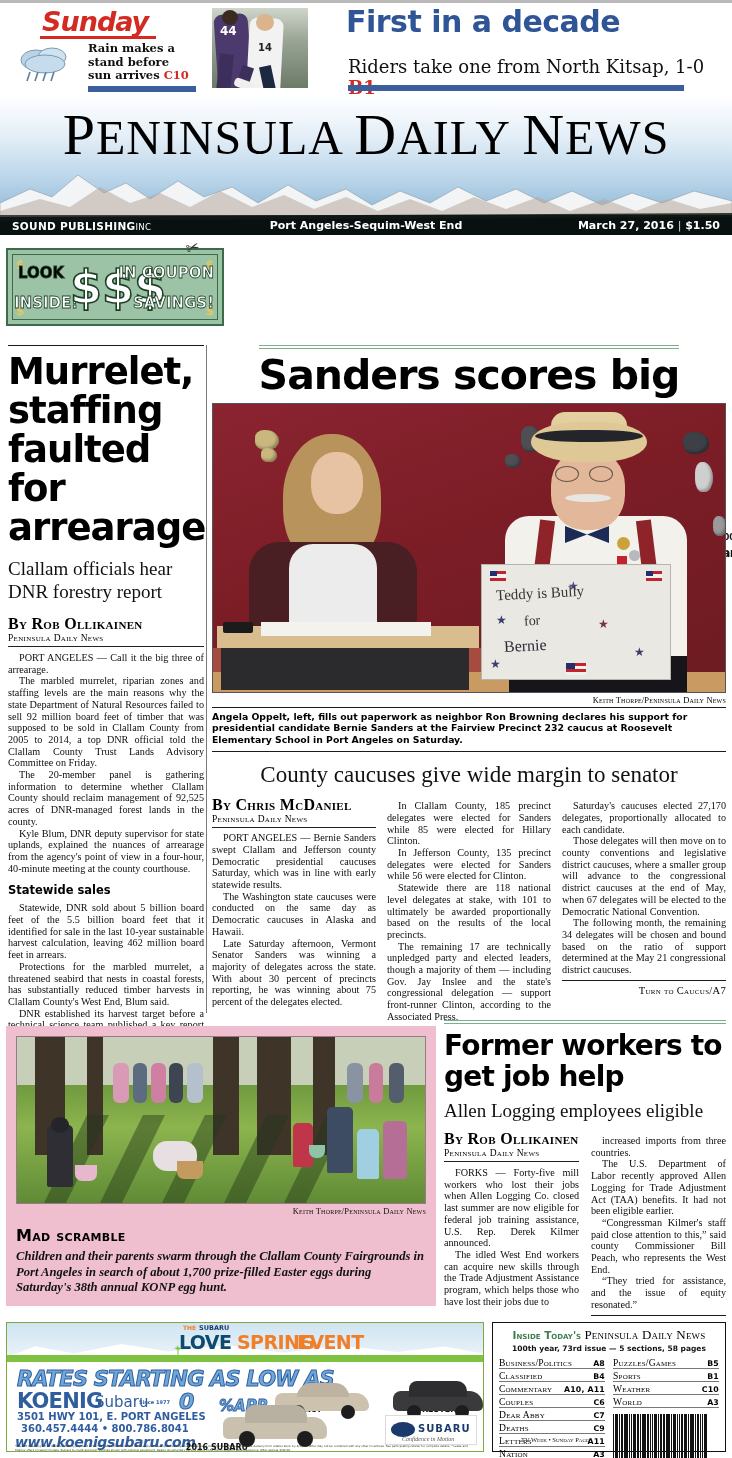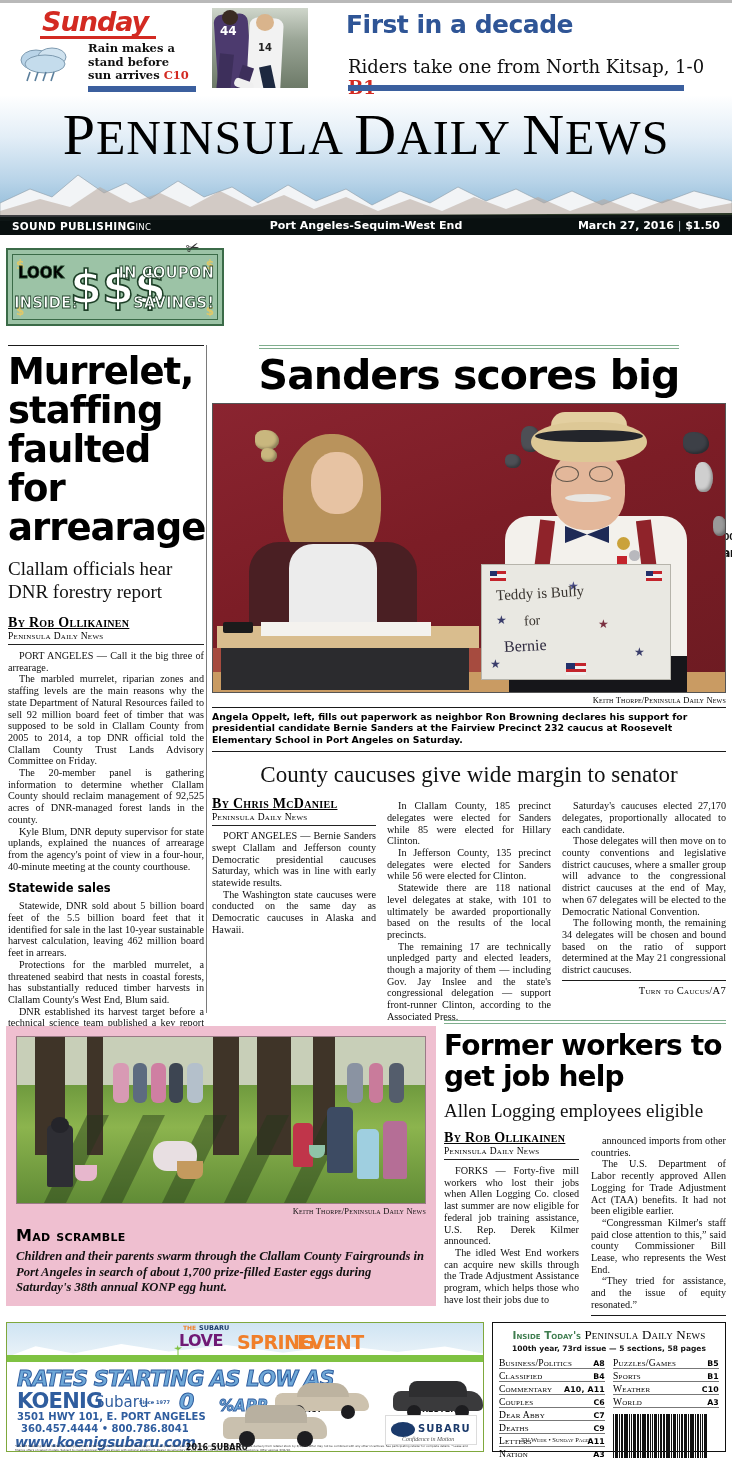--- a/index.html
+++ b/index.html
@@ -42,23 +42,23 @@
   .sp-p2 { position:absolute; left:36px; top:10px; width:34px; height:74px; background:#f2f2f2; border-radius:8px 8px 0 0; transform:rotate(3deg); }
   .sp-p2h{ position:absolute; left:44px; top:6px; width:18px; height:17px; background:#d9b48c; border-radius:50%; }
   .sp-p1h{ position:absolute; left:10px; top:2px; width:16px; height:15px; background:#3a2b22; border-radius:50%; }
   .sp-num1 { position:absolute; left:8px; top:16px; color:#fff; font-size:12px; font-weight:bold; font-family:"DejaVu Sans",sans-serif; }
   .sp-num2 { position:absolute; left:46px; top:34px; color:#222; font-size:10px; font-weight:bold; font-family:"DejaVu Sans",sans-serif; }
   .sp-leg1{ position:absolute; left:26px; top:58px; width:12px; height:28px; background:#3d2f5b; transform:rotate(18deg);}
   .sp-leg2{ position:absolute; left:50px; top:58px; width:12px; height:30px; background:#1d2940; transform:rotate(-12deg);}
   .sp-shoe{ position:absolute; left:22px; top:72px; width:20px; height:9px; background:#efefef; border-radius:4px; transform:rotate(20deg);}
 
   .sports-kicker {
-    position:absolute; left:346px; top:10px;
+    position:absolute; left:346px; top:4px;
     font-family:"DejaVu Sans", sans-serif; font-weight:bold;
-    font-size:25px; color:#2f5596; letter-spacing:-0.5px;
+    font-size:30px; color:#2f5596; letter-spacing:-0.5px;
   }
   .sports-sub {
     position:absolute; left:348px; top:56px;
     font-family:"DejaVu Serif", serif; font-size:18px; color:#111;
   }
   .sports-sub .pg { color:#d32a22; font-weight:bold; }
   .sports-bar { position:absolute; left:348px; top:85px; width:336px; height:6px; background:#3b5f9e; }
 
   
   .masthead { position:absolute; left:0; top:95px; width:732px; height:140px; overflow:hidden; }
@@ -199,23 +199,22 @@
   .hl-main {
     font-family:"DejaVu Sans", sans-serif; font-weight:bold;
     font-size:37px; line-height:39px; color:#000; letter-spacing:-1px;
   }
   .hl-deck {
     margin-top:10px; font-family:"Liberation Serif", serif;
     font-size:19px; line-height:23px; color:#111;
   }
   .byline {
     margin-top:12px; font-family:"Liberation Serif", serif;
-    font-variant:small-caps; font-size:14px; font-weight:bold; color:#000;
+    font-variant:small-caps; font-size:16px; font-weight:bold; color:#000;
     letter-spacing:0.3px;
-    text-decoration:underline;
   }
   .byline-pub {
     font-family:"Liberation Serif", serif; font-variant:small-caps;
     font-size:9.5px; color:#000; letter-spacing:0.3px;
   }
   .byline-rule { margin-top:3px; border-top:1px solid #222; }
   .body-text {
     margin-top:5px; font-family:"Liberation Serif", serif;
     font-size:10.2px; line-height:11.7px; color:#0d0d0d;
     text-align:justify;
@@ -353,21 +352,21 @@
   
   .subaru-ad {
     position:absolute; left:6px; top:1322px; width:478px; height:130px;
     border:1px solid #7fa83d; background:#fff; overflow:hidden;
   }
   .sa-top { position:absolute; left:0; top:0; width:100%; height:32px; background:linear-gradient(#cfe4f3,#e9f2f8); }
   .sa-hills { position:absolute; left:0; top:16px; width:100%; height:18px; background:#ffffff; clip-path:polygon(0 100%,6% 40%,14% 80%,24% 28%,34% 70%,46% 34%,58% 76%,70% 36%,82% 72%,92% 42%,100% 80%,100% 100%); }
   .sa-greenbar { position:absolute; left:0; top:32px; width:100%; height:7px; background:#7fc242; }
   .sa-the { position:absolute; left:176px; top:1px; font-family:"DejaVu Sans",sans-serif; font-weight:bold; font-size:6px; color:#f07f2a; }
   .sa-subaru { position:absolute; left:192px; top:1px; font-family:"DejaVu Sans",sans-serif; font-weight:bold; font-size:6.5px; color:#1b3a6b; }
-  .sa-love { position:absolute; left:172px; top:8px; font-family:"DejaVu Sans",sans-serif; font-weight:bold; font-size:16px; color:#701a75; letter-spacing:-0.6px; }
+  .sa-love { position:absolute; left:172px; top:8px; font-family:"DejaVu Sans",sans-serif; font-weight:bold; font-size:19px; color:#0c4a6e; letter-spacing:-0.6px; }
   .sa-spring { position:absolute; left:230px; top:8px; font-family:"DejaVu Sans",sans-serif; font-weight:bold; font-size:19px; color:#f07f2a; letter-spacing:-0.6px; }
   .sa-event { position:absolute; left:290px; top:8px; font-family:"DejaVu Sans",sans-serif; font-weight:bold; font-size:19px; color:#f07f2a; letter-spacing:-0.6px; }
   .sa-sprout { position:absolute; left:166px; top:22px; width:10px; height:12px; background:#7fc242; clip-path:polygon(45% 100%,45% 40%,10% 25%,40% 20%,45% 0,55% 20%,90% 18%,55% 42%,55% 100%); }
   .sa-rates { position:absolute; left:10px; top:44px; font-family:"DejaVu Sans",sans-serif; font-weight:bold; font-style:italic; font-size:21px; color:#6fa8d8; -webkit-text-stroke:1px #2f5d9e; letter-spacing:-0.8px; white-space:nowrap;}
   .sa-koenig { position:absolute; left:10px; top:66px; font-family:"DejaVu Sans",sans-serif; font-weight:bold; font-size:21px; color:#2f5d9e; letter-spacing:-0.8px; }
   .sa-ksub { position:absolute; left:88px; top:70px; font-family:"DejaVu Sans",sans-serif; font-size:15px; color:#2f5d9e; }
   .sa-since { position:absolute; left:132px; top:76px; font-family:"DejaVu Sans",sans-serif; font-weight:bold; font-size:5px; color:#2f5d9e; }
   .sa-addr { position:absolute; left:10px; top:88px; font-family:"DejaVu Sans",sans-serif; font-weight:bold; font-size:10px; color:#2f5d9e; }
   .sa-phone { position:absolute; left:14px; top:100px; font-family:"DejaVu Sans",sans-serif; font-weight:bold; font-size:10px; color:#2f5d9e; }
   .sa-url { position:absolute; left:8px; top:111px; font-family:"DejaVu Sans",sans-serif; font-weight:bold; font-style:italic; font-size:14px; color:#2f5d9e; letter-spacing:-0.4px;}
@@ -639,20 +638,21 @@
     <div class="pkg-deck">County caucuses give wide margin to senator</div>
 
     <div class="three-col">
       <div class="tc">
         <div class="byline" style="margin-top:0;">By Chris McDaniel</div>
         <div class="byline-pub">Peninsula Daily News</div>
         <div class="byline-rule"></div>
         <div class="body-text" id="sanders-col1">
             <p>PORT ANGELES — Bernie Sanders swept Clallam and Jefferson county Democratic presidential caucuses Saturday, which was in line with early statewide results.</p>
             <p>The Washington state caucuses were conducted on the same day as Democratic caucuses in Alaska and Hawaii.</p>
+            <p>Late Saturday afternoon, Vermont Senator Sanders was winning a majority of delegates across the state. With about 30 percent of precincts reporting, he was winning about 75 percent of the delegates elected.</p>
           </div>
       </div>
       <div class="tc">
         <div class="body-text" id="sanders-col2">
             <p>In Clallam County, 185 precinct delegates were elected for Sanders while 85 were elected for Hillary Clinton.</p>
             <p>In Jefferson County, 135 precinct delegates were elected for Sanders while 56 were elected for Clinton.</p>
             <p>Statewide there are 118 national level delegates at stake, with 101 to ultimately be awarded proportionally based on the results of the local precincts.</p>
             <p>The remaining 17 are technically unpledged party and elected leaders, though a majority of them — including Gov. Jay Inslee and the state's congressional delegation — support front-runner Clinton, according to the Associated Press.</p>
           </div>
       </div>
@@ -715,23 +715,23 @@
         <div class="byline" style="margin-top:0;">By Rob Ollikainen</div>
         <div class="byline-pub">Peninsula Daily News</div>
         <div class="byline-rule"></div>
         <div class="body-text" id="allen-col1">
             <p>FORKS — Forty-five mill workers who lost their jobs when Allen Logging Co. closed last summer are now eligible for federal job training assistance, U.S. Rep. Derek Kilmer announced.</p>
             <p>The idled West End workers can acquire new skills through the Trade Adjustment Assistance program, which helps those who have lost their jobs due to</p>
           </div>
       </div>
       <div class="ac">
         <div class="body-text" id="allen-col2">
-            <p>announced imports from other countries.</p>
+            <p>increased imports from three countries.</p>
             <p>The U.S. Department of Labor recently approved Allen Logging for Trade Adjustment Act (TAA) benefits. It had not been eligible earlier.</p>
-            <p>“Congressman Kilmer's staff paid close attention to this,” said county Commissioner Bill Lease, who represents the West End.</p>
+            <p>“Congressman Kilmer's staff paid close attention to this,” said county Commissioner Bill Peach, who represents the West End.</p>
             <p>“They tried for assistance, and the issue of equity resonated.”</p>
           </div>
         <div class="rule-h" style="margin-top:4px;"></div>
         <div class="turnto">Turn to Allen/A6</div>
       </div>
     </div>
   </div>
 
   <div class="subaru-ad">
     <div class="sa-top"></div>

